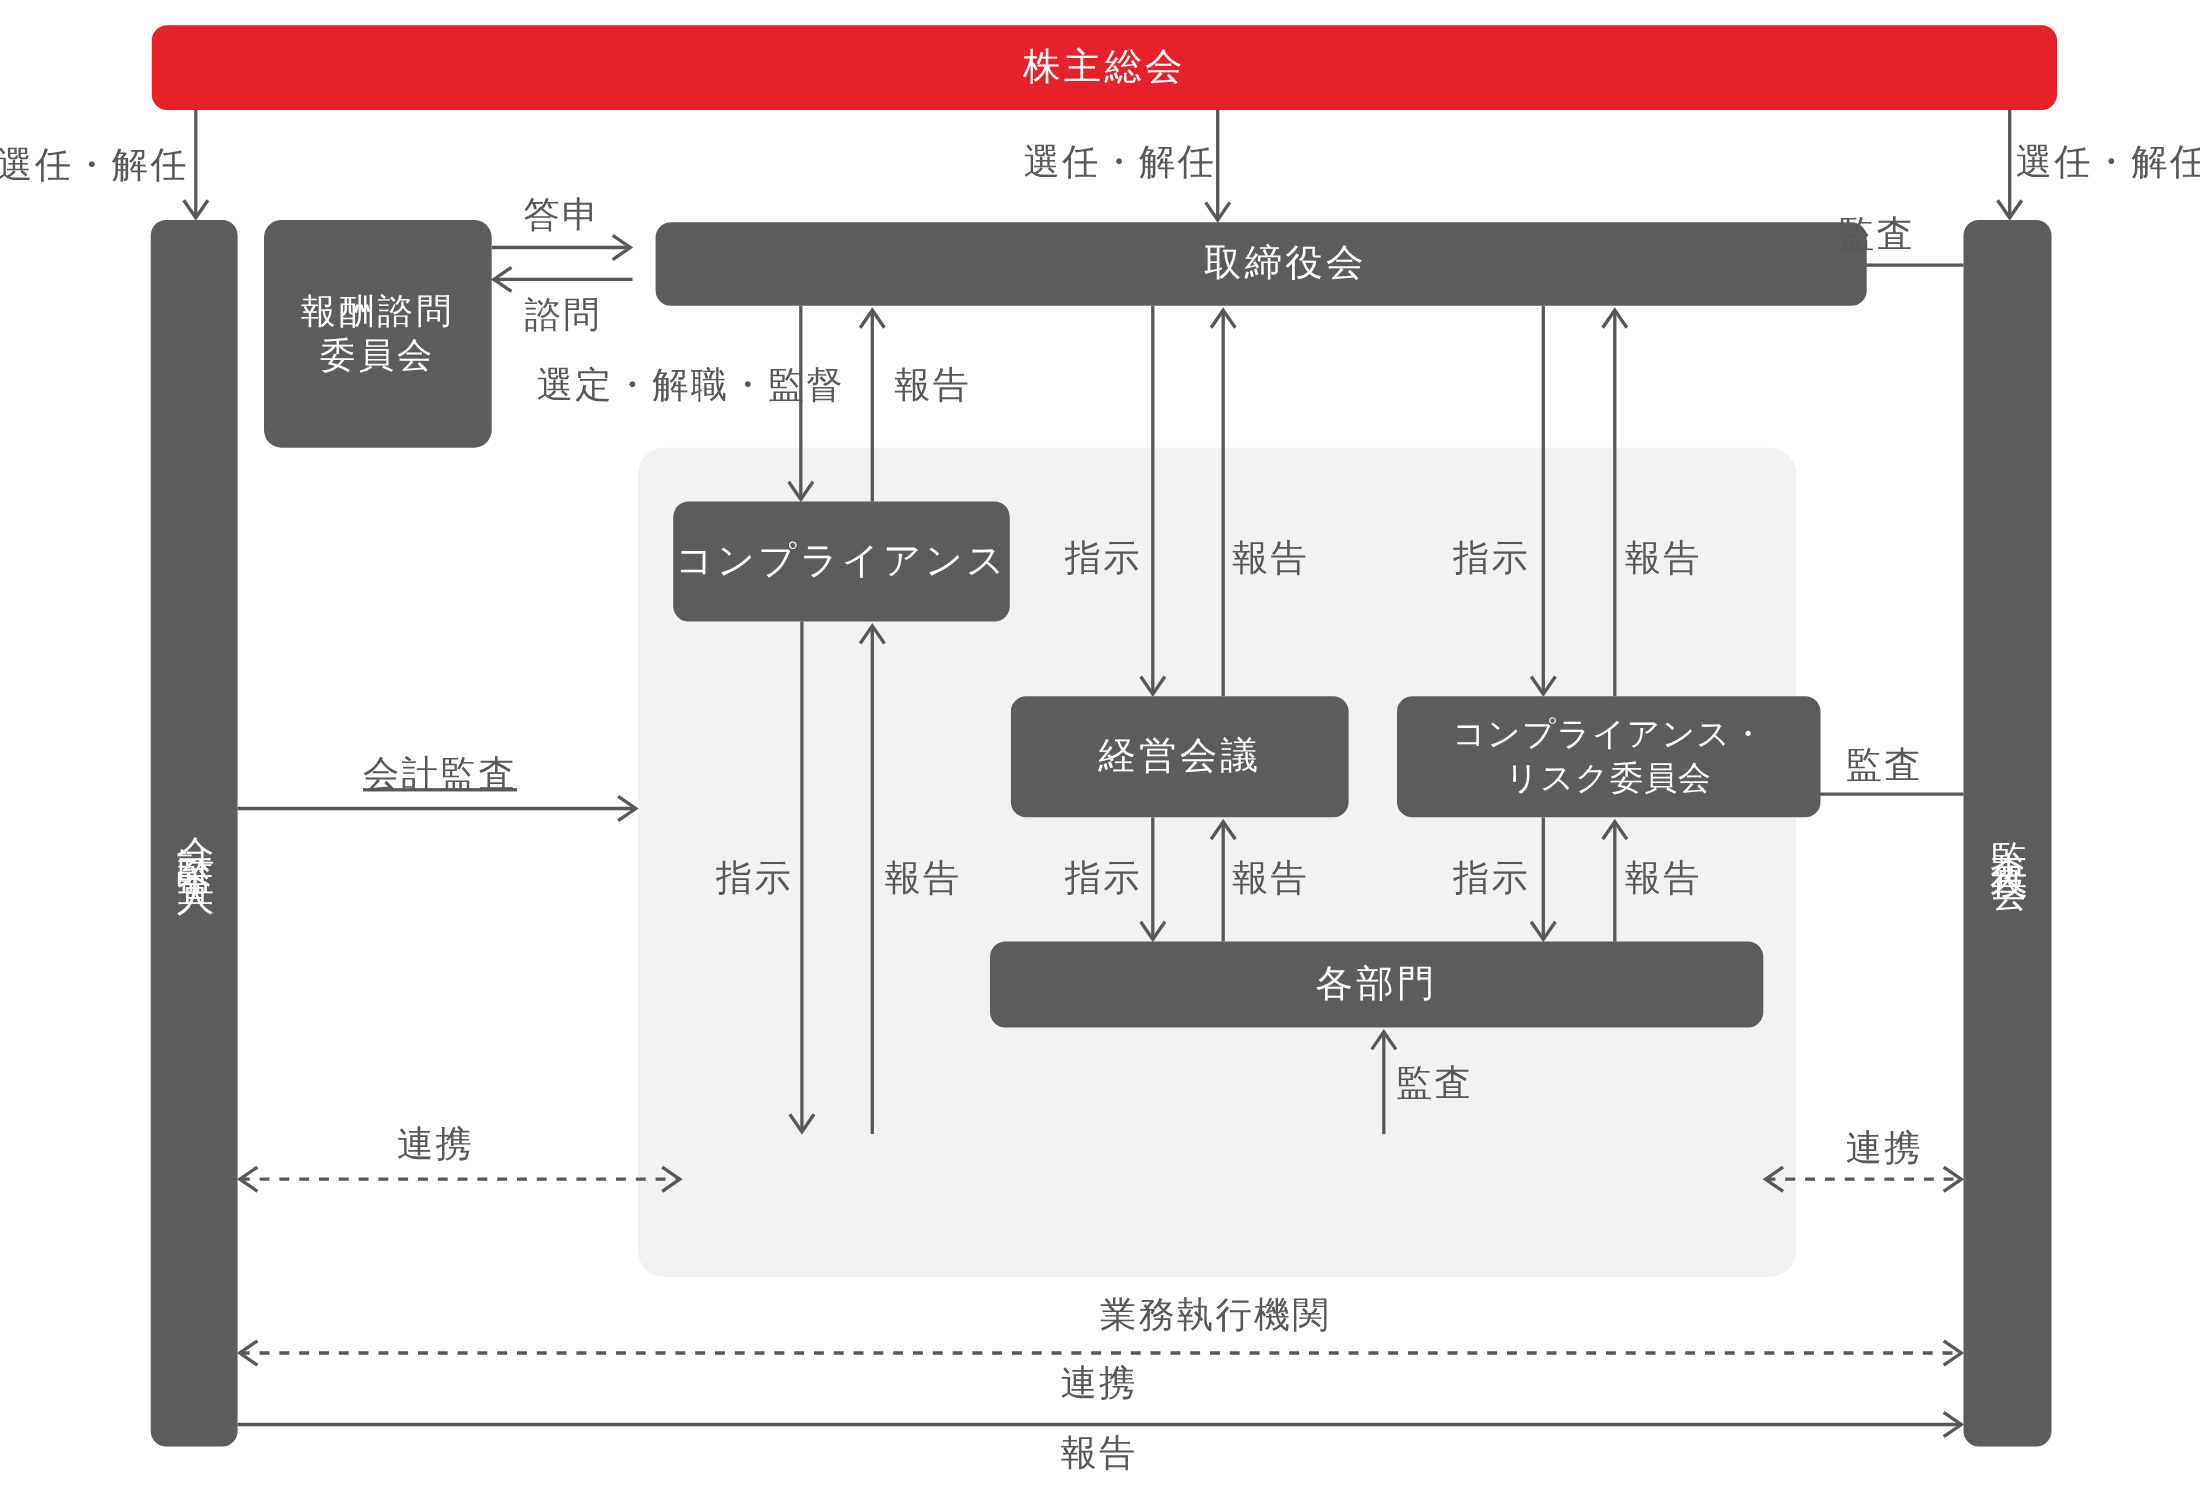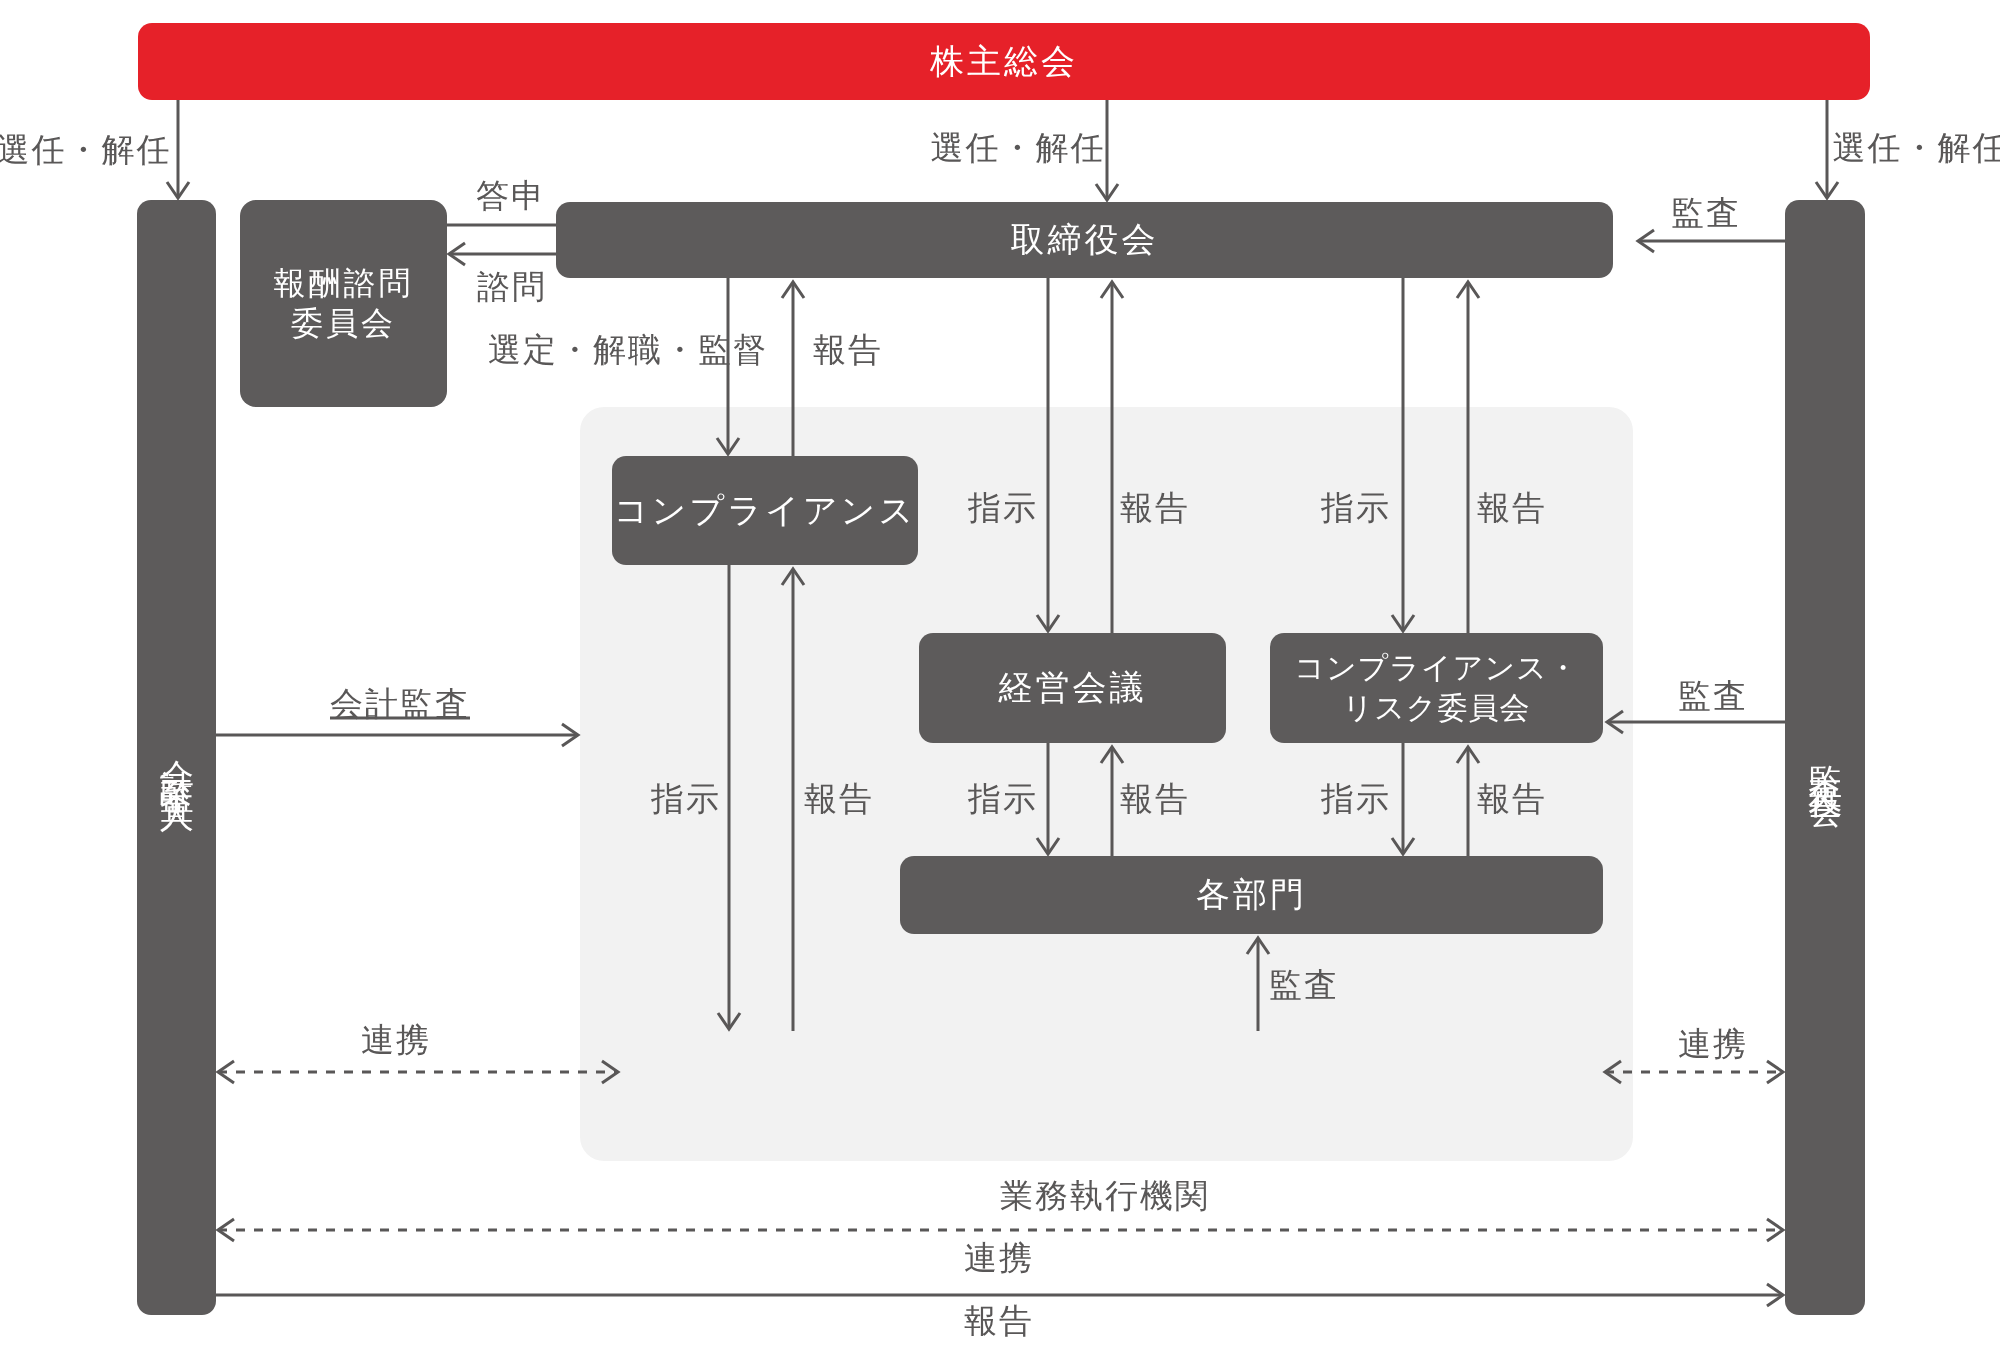--- a/index.html
+++ b/index.html
@@ -157,33 +157,33 @@
 
   <div class="node vbar" style="left:1785px;top:200px;width:80px;height:1115px;">
     <span>監査役会</span>
   </div>
 
   <div class="node" style="left:240px;top:200px;width:207px;height:207px;font-size:32px;border-radius:16px;">
     <span>報酬諮問</span>
     <span class="l2">委員会</span>
   </div>
 
-  <div class="node" style="left:556px;top:202px;width:1057px;height:76px;">
+  <div class="node" style="left:596px;top:202px;width:1057px;height:76px;padding-left:44px;">
     <span>取締役会</span>
   </div>
 
   <div class="node" style="left:612px;top:456px;width:306px;height:109px;">
     <span>コンプライアンス</span>
   </div>
 
   <div class="node" style="left:919px;top:633px;width:307px;height:110px;">
     <span>経営会議</span>
   </div>
 
-  <div class="node" style="left:1270px;top:633px;width:333px;height:110px;font-size:30px;letter-spacing:1px;line-height:1.33;">
+  <div class="node" style="left:1270px;top:633px;width:385px;height:110px;font-size:30px;letter-spacing:1px;line-height:1.33;">
     <span>コンプライアンス・</span>
     <span class="l2">リスク委員会</span>
   </div>
 
   <div class="node" style="left:900px;top:856px;width:703px;height:78px;">
     <span>各部門</span>
   </div>
 
 
   <div class="lbl" style="left:84px;top:150px;">選任・解任</div>

